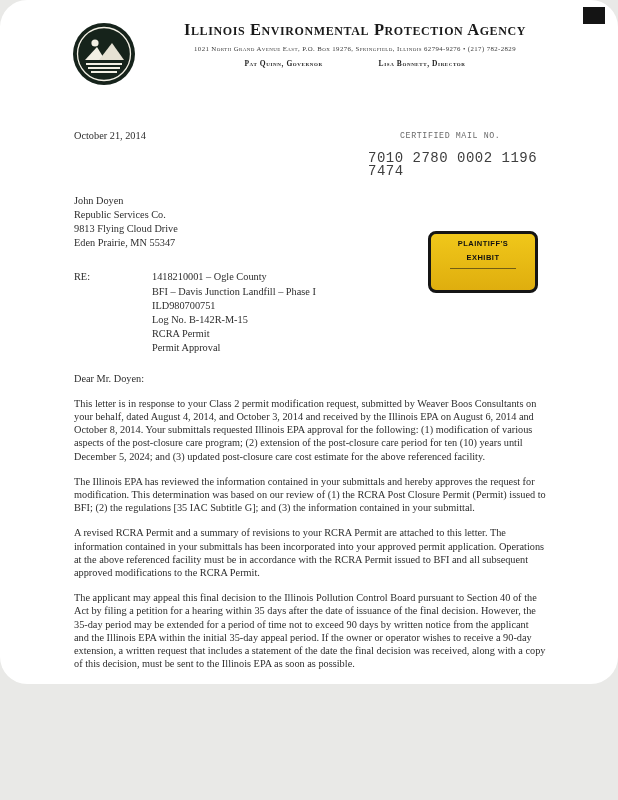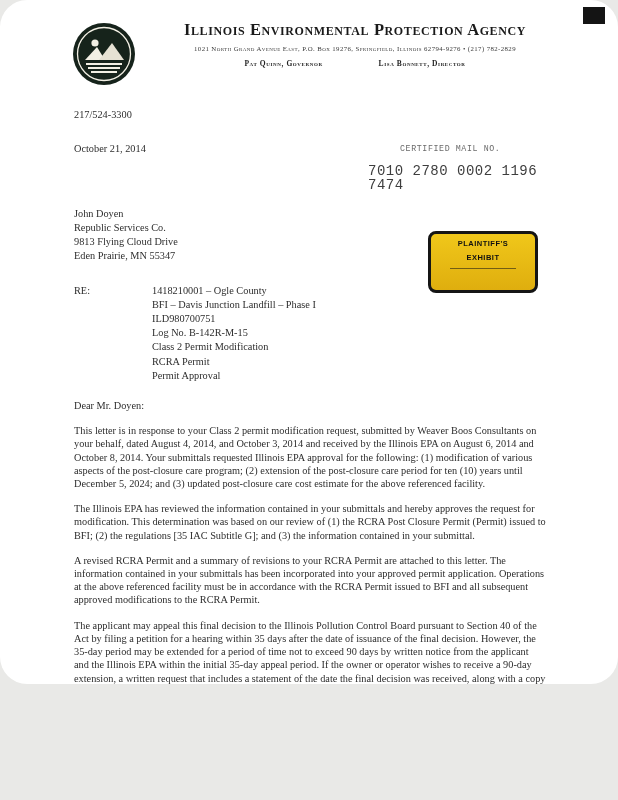--- a/index.html
+++ b/index.html
@@ -76,21 +76,20 @@
     </div>
   </header>
 
   <div class="sticker">
     <div class="sticker-line">PLAINTIFF'S</div>
     <div class="sticker-line">EXHIBIT</div>
     <div class="sticker-rule"></div>
   </div>
 
   <main class="body">
-    <div class="phone">217/524-3300</div>
 
     <div class="date-row">
       <div class="date">October 21, 2014</div>
       <div class="certified">
         <div class="cert-label">CERTIFIED MAIL NO.</div>
         <div class="cert-number">7010 2780 0002 1196 7474</div>
       </div>
     </div>
 
     <div class="recipient">
@@ -100,21 +99,20 @@
       <div>Eden Prairie, MN 55347</div>
     </div>
 
     <div class="re-block">
       <div class="re-label">RE:</div>
       <div class="re-lines">
         <div>1418210001 – Ogle County</div>
         <div>BFI – Davis Junction Landfill – Phase I</div>
         <div>ILD980700751</div>
         <div>Log No. B-142R-M-15</div>
-        <div>Class 2 Permit Modification</div>
         <div>RCRA Permit</div>
         <div>Permit Approval</div>
       </div>
     </div>
 
     <div class="salutation">Dear Mr. Doyen:</div>
 
     <p>This letter is in response to your Class 2 permit modification request, submitted by Weaver Boos Consultants on your behalf, dated August 4, 2014, and October 3, 2014 and received by the Illinois EPA on August 6, 2014 and October 8, 2014. Your submittals requested Illinois EPA approval for the following: (1) modification of various aspects of the post-closure care program; (2) extension of the post-closure care period for ten (10) years until December 5, 2024; and (3) updated post-closure care cost estimate for the above referenced facility.</p>
     <p>The Illinois EPA has reviewed the information contained in your submittals and hereby approves the request for modification. This determination was based on our review of (1) the RCRA Post Closure Permit (Permit) issued to BFI; (2) the regulations [35 IAC Subtitle G]; and (3) the information contained in your submittal.</p>
     <p>A revised RCRA Permit and a summary of revisions to your RCRA Permit are attached to this letter. The information contained in your submittals has been incorporated into your approved permit application. Operations at the above referenced facility must be in accordance with the RCRA Permit issued to BFI and all subsequent approved modifications to the RCRA Permit.</p>

